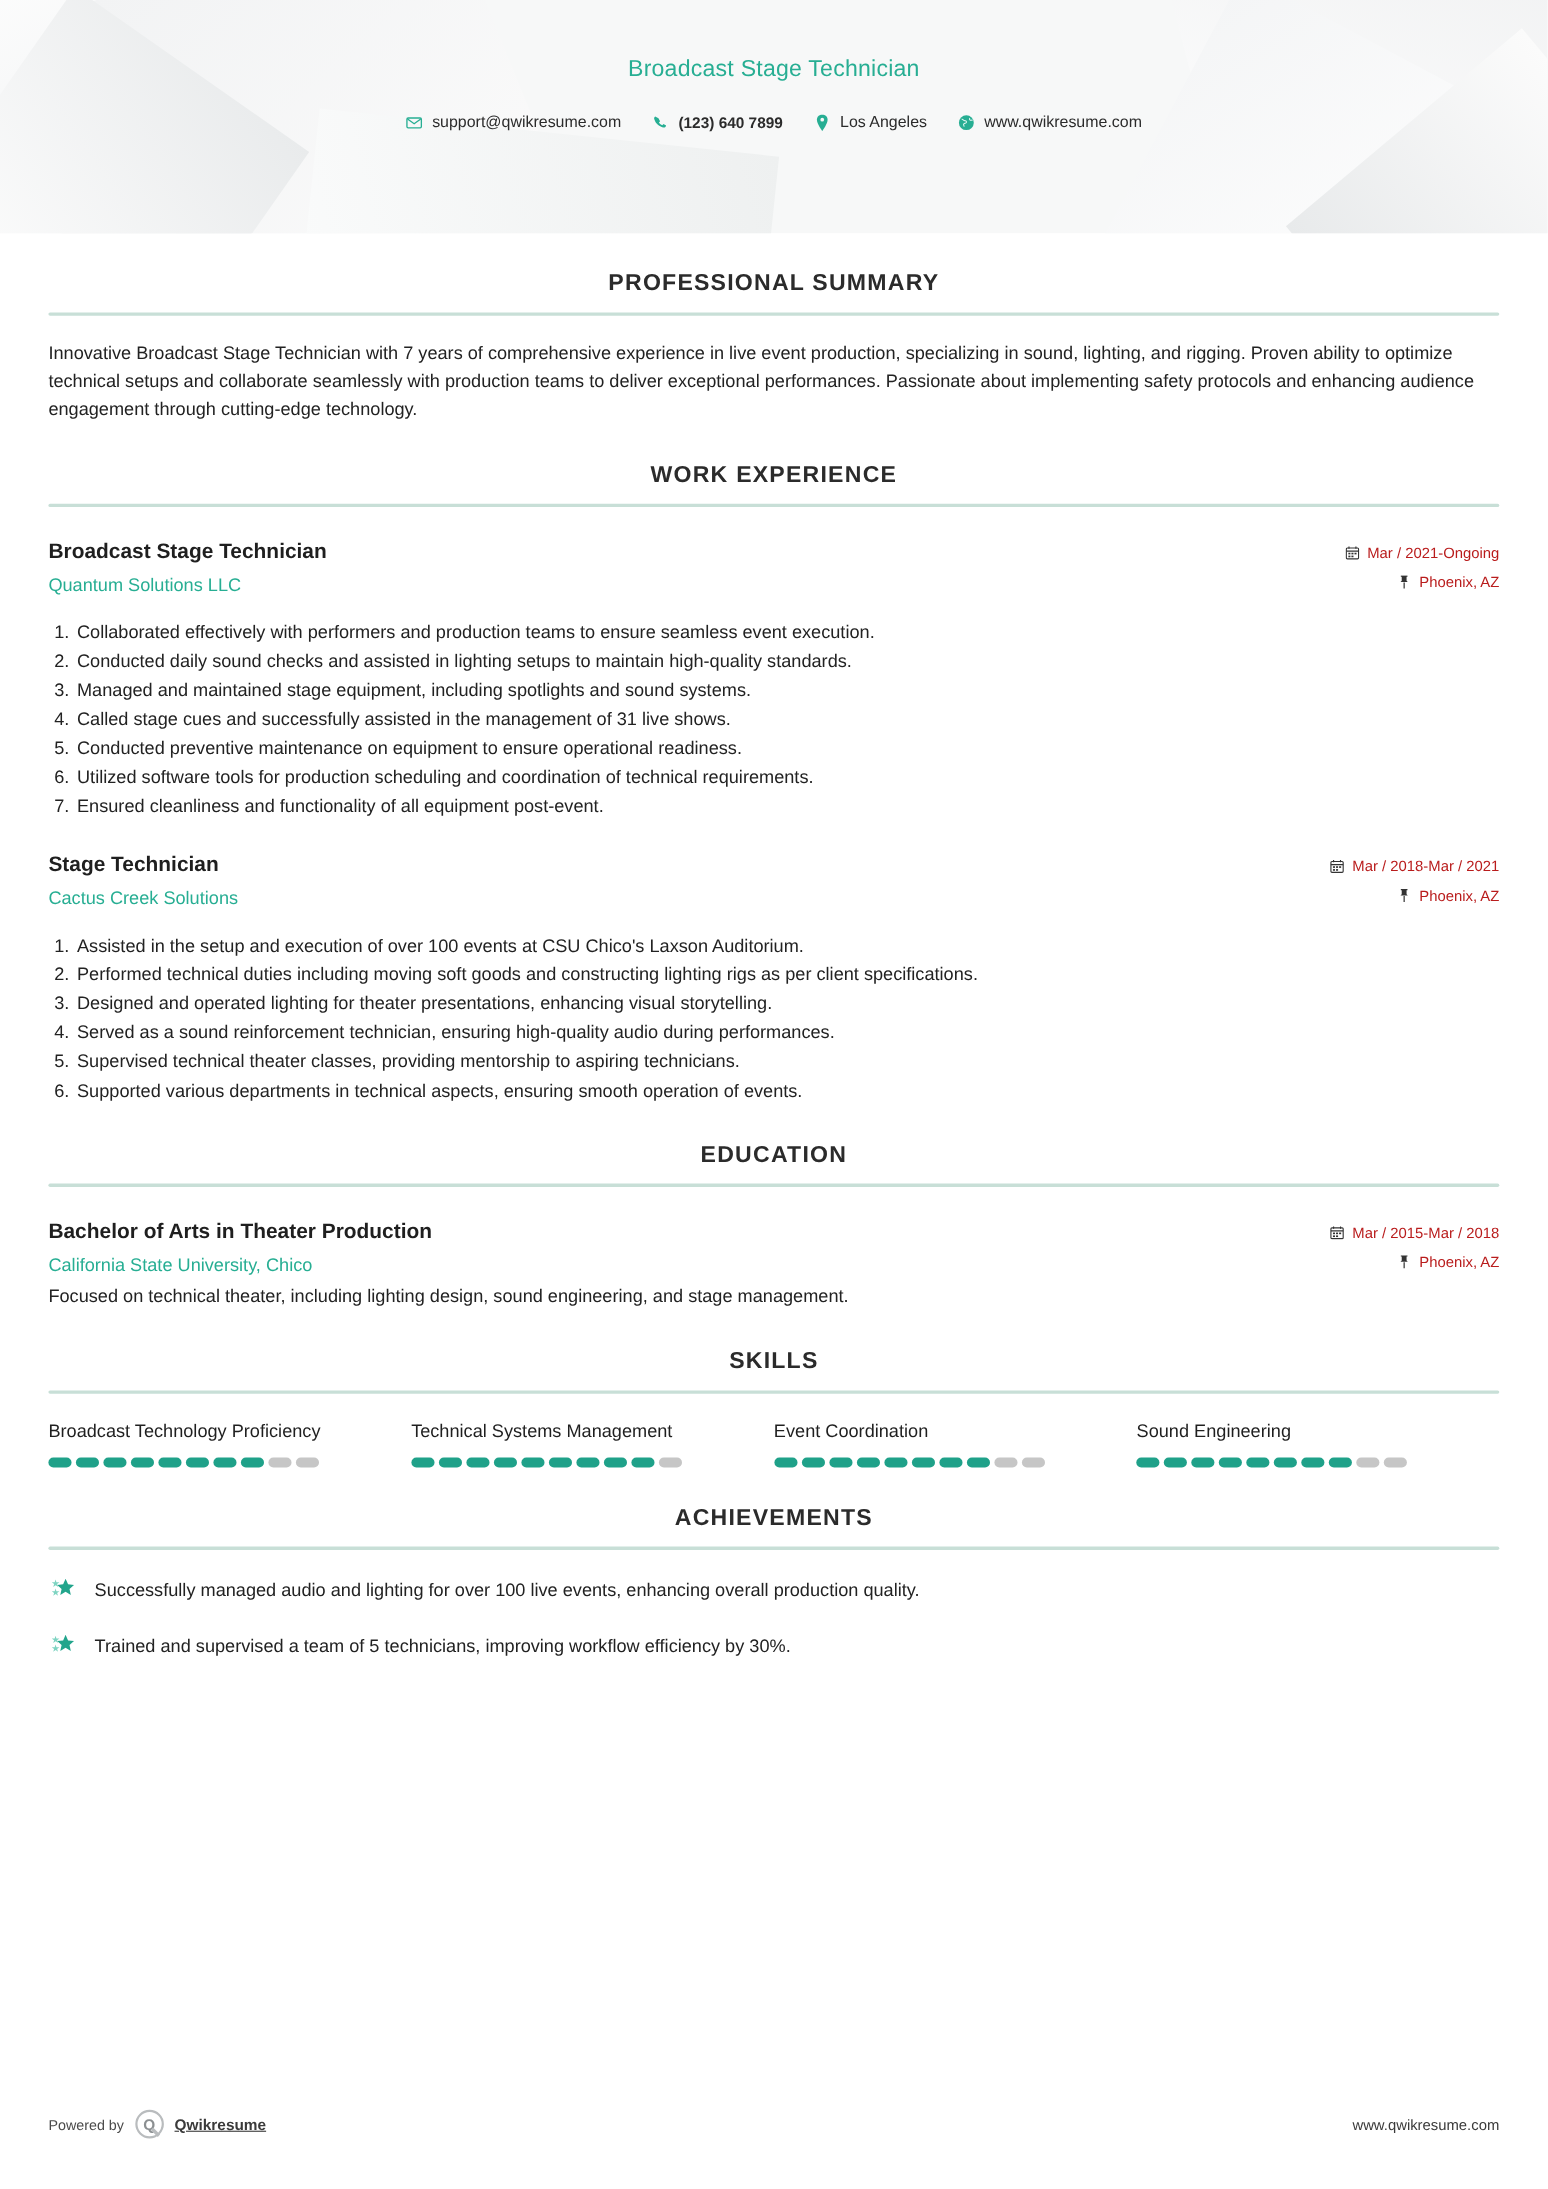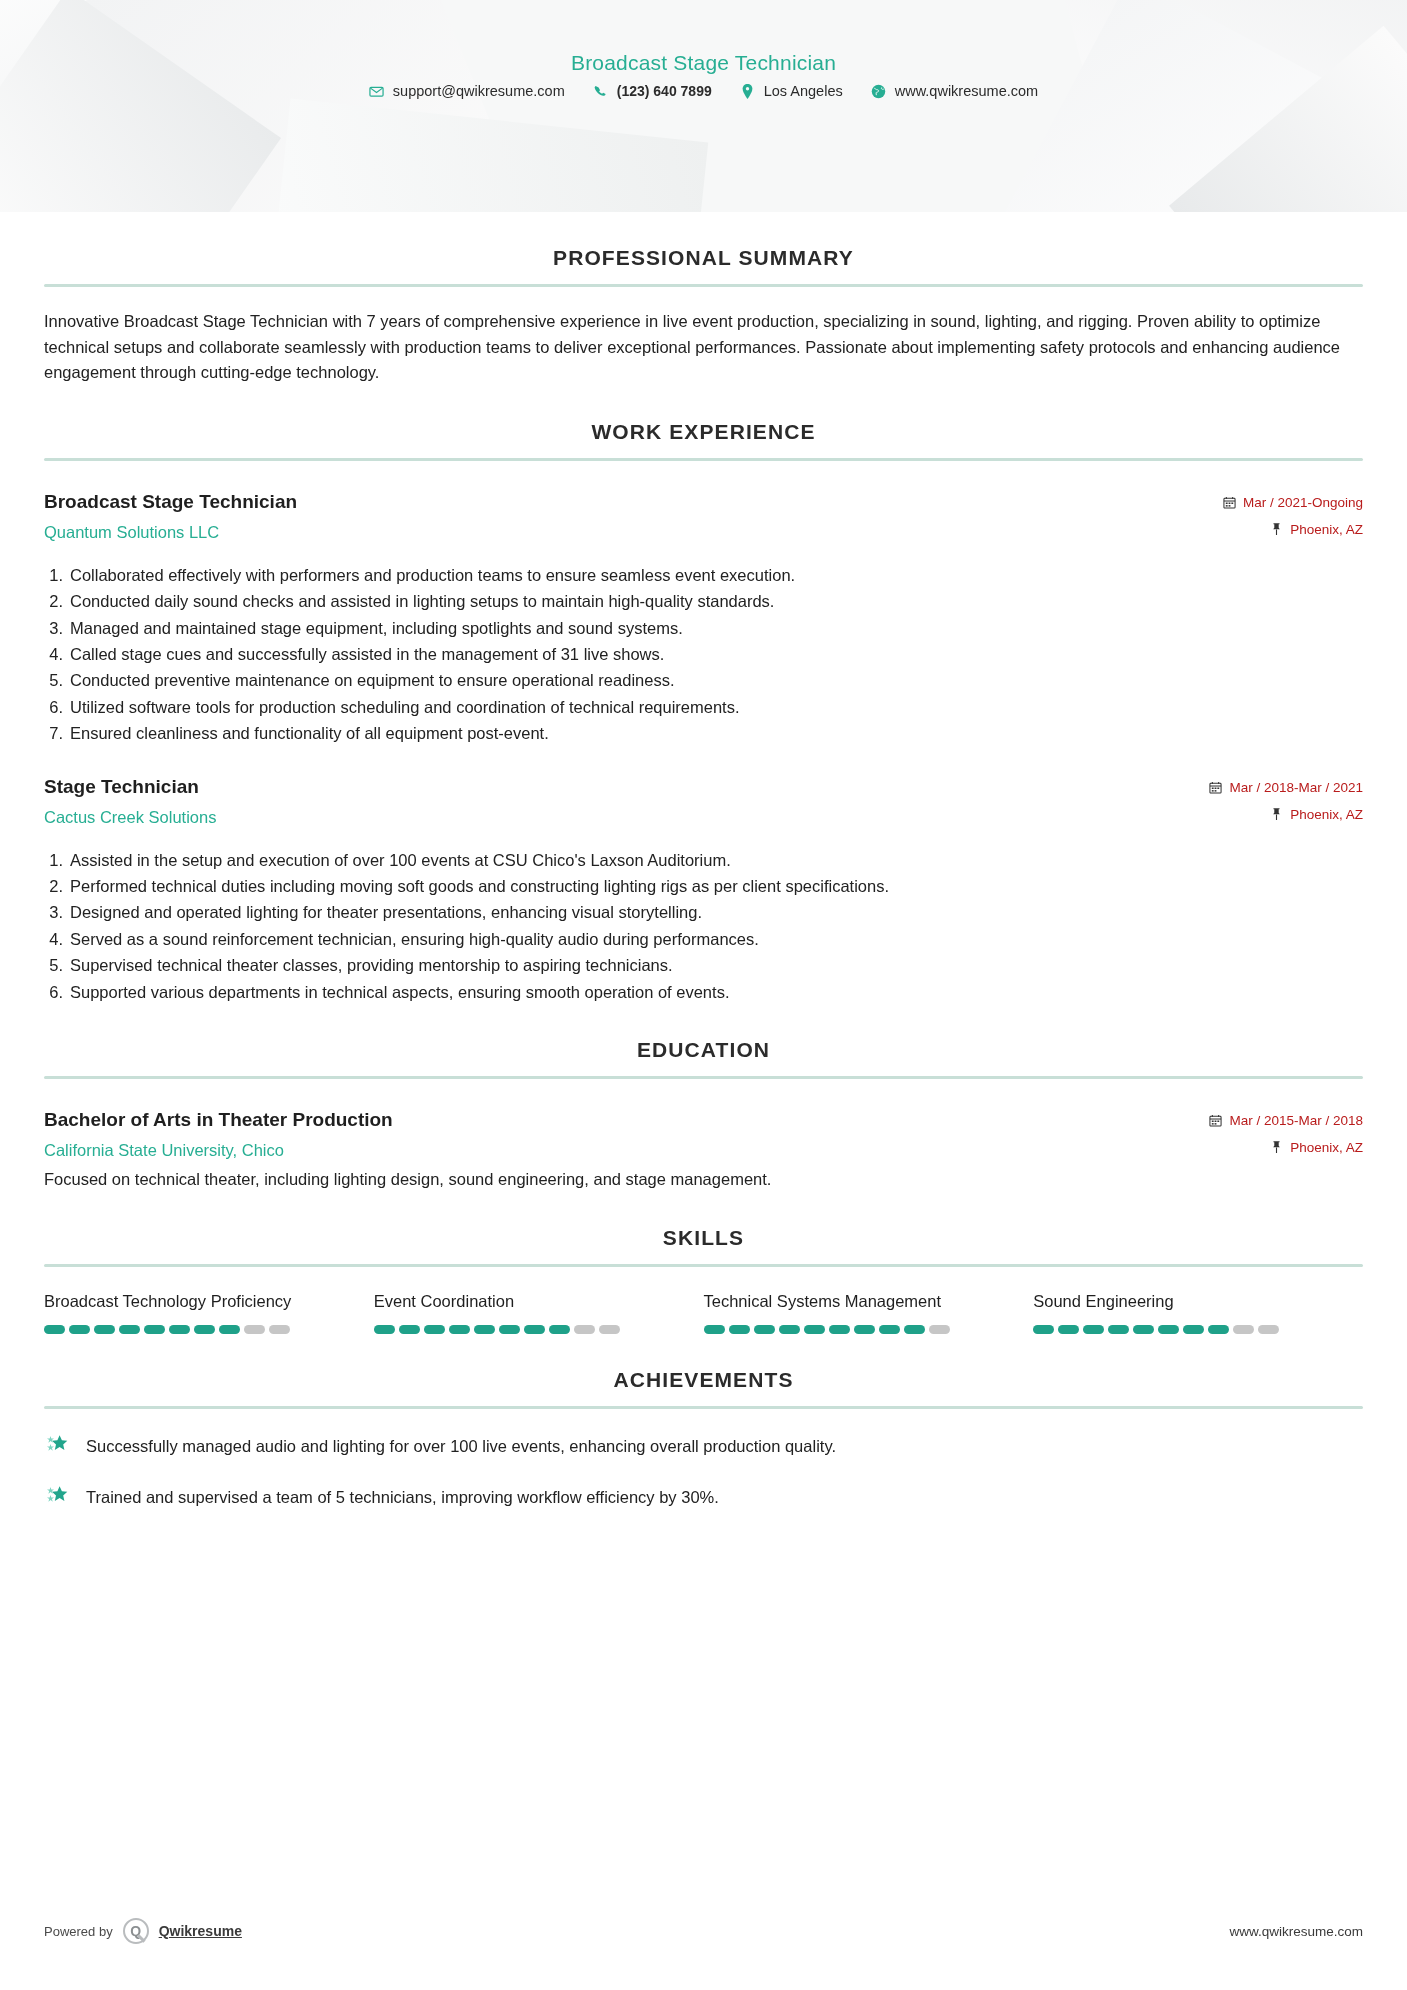--- a/index.html
+++ b/index.html
@@ -54,21 +54,21 @@
     line-height: 1.1;
   }
   .role {
     font-size: 21px;
     color: #27ae93;
     margin-top: 7px;
     letter-spacing: 0.2px;
   }
 
   .contact-row {
-    margin-top: 8px;
+    margin-top: 28px;
     display: flex;
     justify-content: center;
     align-items: flex-end;
     gap: 0px;
     font-size: 14.5px;
     color: #2b2b2b;
   }
   .contact-item { display: flex; align-items: center; gap: 9px; padding: 0 14px; }
   .contact-item .ci { display: inline-flex; width: 15px; height: 15px;
                       align-items: center; justify-content: center; color: #27ae93; }
@@ -431,46 +431,46 @@
           <span class="dot on"></span>
           <span class="dot on"></span>
           <span class="dot on"></span>
           <span class="dot on"></span>
           <span class="dot on"></span>
           <span class="dot"></span>
           <span class="dot"></span>
         </div>
     </div>
     <div class="skill">
+      <div class="skill-name">Technical Systems Management</div>
+      <div class="dots">
+          <span class="dot on"></span>
+          <span class="dot on"></span>
+          <span class="dot on"></span>
+          <span class="dot on"></span>
+          <span class="dot on"></span>
+          <span class="dot on"></span>
+          <span class="dot on"></span>
+          <span class="dot on"></span>
+          <span class="dot on"></span>
+          <span class="dot"></span>
+        </div>
+    </div>
+    <div class="skill">
       <div class="skill-name">Event Coordination</div>
       <div class="dots">
           <span class="dot on"></span>
           <span class="dot on"></span>
           <span class="dot on"></span>
           <span class="dot on"></span>
           <span class="dot on"></span>
           <span class="dot on"></span>
           <span class="dot on"></span>
           <span class="dot on"></span>
           <span class="dot"></span>
-          <span class="dot"></span>
-        </div>
-    </div>
-    <div class="skill">
-      <div class="skill-name">Technical Systems Management</div>
-      <div class="dots">
-          <span class="dot on"></span>
-          <span class="dot on"></span>
-          <span class="dot on"></span>
-          <span class="dot on"></span>
-          <span class="dot on"></span>
-          <span class="dot on"></span>
-          <span class="dot on"></span>
-          <span class="dot on"></span>
-          <span class="dot on"></span>
           <span class="dot"></span>
         </div>
     </div>
     <div class="skill">
       <div class="skill-name">Sound Engineering</div>
       <div class="dots">
           <span class="dot on"></span>
           <span class="dot on"></span>
           <span class="dot on"></span>
           <span class="dot on"></span>

